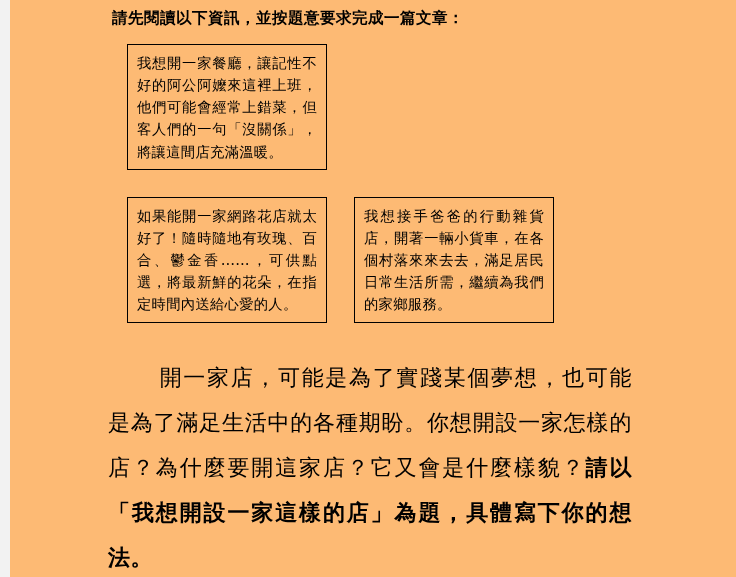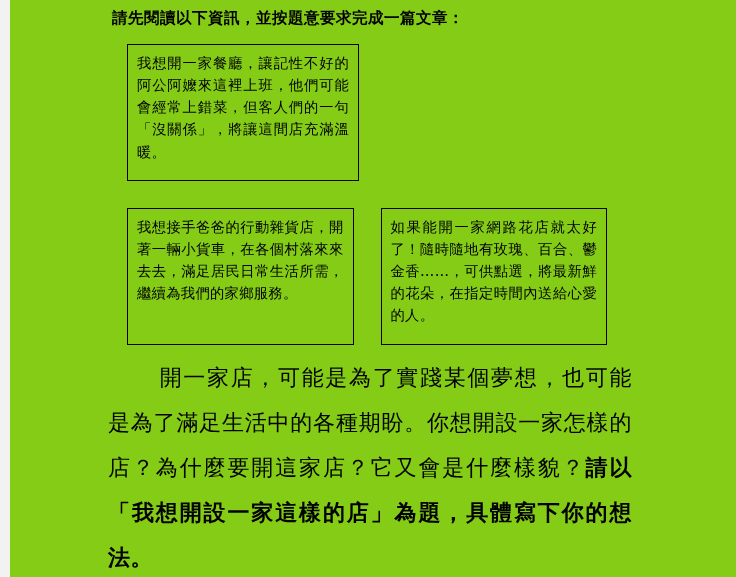--- a/index.html
+++ b/index.html
@@ -13,21 +13,21 @@
     overflow: hidden;
     font-family: "DejaVu Sans", sans-serif;
     color: #000000;
     position: relative;
   }
   .page {
     position: absolute;
     left: 0; top: 0;
     width: 736px;
     height: 577px;
-    background: #84cc16;
+    background: #fdba74;
   }
   .left-margin-strip {
     position: absolute;
     left: 0; top: 0;
     width: 10px;
     height: 577px;
     background: #f2f2f2;
   }
   .prompt-line {
     position: absolute;
@@ -45,27 +45,27 @@
     top: 44px;
     width: 480px;
   }
   .box-row {
     display: flex;
     gap: 27px;
   }
   .box {
     border: 1.3px solid #000000;
     box-sizing: border-box;
-    padding: 7px 9px 17px 9px;
+    padding: 7px 9px 6px 9px;
     font-family: "DejaVu Serif", serif;
     font-size: 14.3px;
     line-height: 1.55;
     letter-spacing: 0.3px;
     text-align: justify;
-    width: 232px;
+    width: 200px;
   }
   .box.tall { min-height: 120px; }
   .box.short { min-height: 112px; }
   .row-gap { height: 27px; }
 
   .essay {
     position: absolute;
     left: 108px;
     top: 355px;
     width: 524px;
@@ -98,22 +98,22 @@
   <div class="left-margin-strip"></div>
 
   <div class="prompt-line">請先閱讀以下資訊，並按題意要求完成一篇文章：</div>
 
   <div class="boxes">
     <div class="box-row">
       <div class="box tall">我想開一家餐廳，讓記性不好的阿公阿嬤來這裡上班，他們可能會經常上錯菜，但客人們的一句「沒關係」，將讓這間店充滿溫暖。</div>
     </div>
     <div class="row-gap"></div>
     <div class="box-row">
+      <div class="box short">如果能開一家網路花店就太好了！隨時隨地有玫瑰、百合、鬱金香……，可供點選，將最新鮮的花朵，在指定時間內送給心愛的人。</div>
       <div class="box short">我想接手爸爸的行動雜貨店，開著一輛小貨車，在各個村落來來去去，滿足居民日常生活所需，繼續為我們的家鄉服務。</div>
-      <div class="box short">如果能開一家網路花店就太好了！隨時隨地有玫瑰、百合、鬱金香……，可供點選，將最新鮮的花朵，在指定時間內送給心愛的人。</div>
     </div>
   </div>
 
   <div class="essay">
     <span class="indent"></span><span>開一家店，可能是為了實踐某個夢想，也可能是為了滿足生活中的各種期盼。你想開設一家怎樣的店？為什麼要開這家店？它又會是什麼樣貌？</span><span class="bold-seg">請以「我想開設一家這樣的店」為題，具體寫下你的想法。</span>
   </div>
 
   <div class="notes">
   </div>
 

